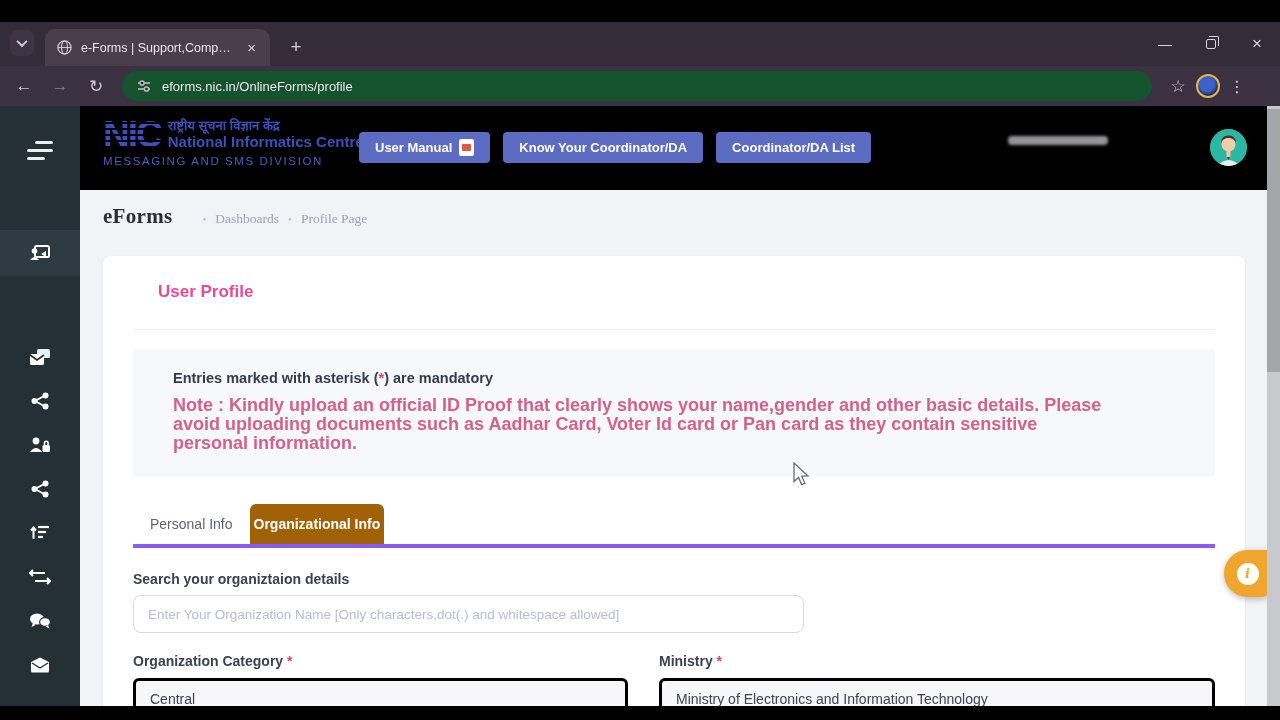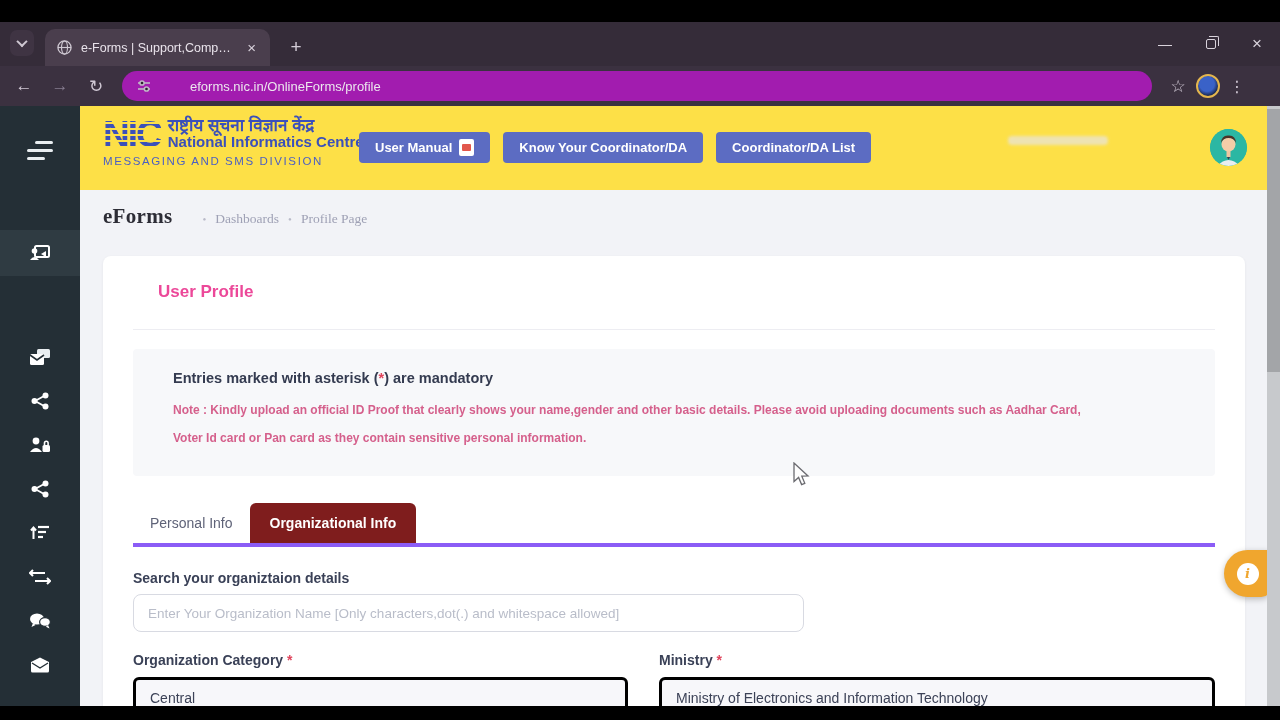--- a/index.html
+++ b/index.html
@@ -17,21 +17,21 @@
   .tab-title { margin-left:9px; font-size:12.5px; color:#e9e3eb; white-space:nowrap; overflow:hidden; text-overflow:ellipsis; flex:1; }
   .tab-close { margin-left:6px; color:#d8d1db; font-size:15px; line-height:1; padding:1px 4px; border-radius:4px; }
   .new-tab { position:absolute; left:283px; top:12px; width:26px; height:26px; color:#d3ccd7; font-size:19px; text-align:center; line-height:25px; border-radius:50%; }
   .win-controls { position:absolute; right:0; top:0; height:44px; display:flex; align-items:center; }
   .win-btn { width:46px; height:44px; display:flex; align-items:center; justify-content:center; color:#d9d3dc; font-size:14px; }
   .restore-box { width:10px; height:10px; border:1.5px solid #d9d3dc; border-radius:2px; position:relative; }
   .restore-box::before { content:""; position:absolute; left:2px; top:-4px; width:9px; height:9px; border:1.5px solid #d9d3dc; border-left:none; border-bottom:none; border-radius:0 2px 0 0; }
   .toolbar { position:absolute; left:0; top:66px; width:1280px; height:40px; background:#3b3140; display:flex; align-items:center; }
   .nav-ico { width:36px; text-align:center; font-size:17px; color:#d0c8d4; }
   .nav-ico.dim { color:#877d90; }
-  .url-pill { margin-left:8px; width:1030px; height:30px; background:#a21caf; border-radius:15px; display:flex; align-items:center; padding:0 14px;gap:28px; }
+  .url-pill { margin-left:8px; width:1030px; height:30px; background:#14532d; border-radius:15px; display:flex; align-items:center; padding:0 14px; }
   .url-text { margin-left:10px; font-size:13px; color:#ece7ee; }
   .toolbar-right { display:flex; align-items:center; margin-left:12px; gap:4px; }
   .star { font-size:17px; color:#d0c8d4; width:28px; text-align:center; }
   .chrome-avatar { width:24px; height:24px; border-radius:50%; background:radial-gradient(circle at 45% 40%, #3a62c8 0 45%, #1c2c58 70%); border:2px solid #e4b64e; }
   .dots { font-size:16px; color:#d0c8d4; width:26px; text-align:center; }
 
   
   .app { position:absolute; left:0; top:106px; width:1280px; height:600px; display:flex; }
   .sidebar { width:80px; height:600px; background:#242f36; flex:0 0 80px; position:relative; }
   .hamburger { position:absolute; left:27px; top:35px; width:26px; display:flex; flex-direction:column; gap:5px; }
@@ -39,28 +39,28 @@
   .hamburger i:nth-child(1){ width:18px; align-self:flex-end; }
   .hamburger i:nth-child(2){ width:26px; }
   .hamburger i:nth-child(3){ width:18px; align-self:flex-start; }
   .side-item { position:absolute; left:0; width:80px; height:46px; display:flex; align-items:center; justify-content:center; }
   .side-item.active { background:#2f3b42; }
   .side-item svg { display:block; }
 
   .main { position:relative; flex:1; height:600px; background:#f2f3f7; overflow:hidden; }
 
   
-  .site-header { position:absolute; left:0; top:0; width:100%; height:84px; background:#fde047; }
+  .site-header { position:absolute; left:0; top:0; width:100%; height:84px; background:#000000; }
   .logo-wrap { position:absolute; left:23px; top:12px; }
   .logo-row { display:flex; align-items:flex-start; }
   .nic-mark { font-size:37px; line-height:34px; font-weight:800; letter-spacing:-2px; color:#3b50ba;
     background-image:repeating-linear-gradient(180deg,#3b50ba 0 4px,rgba(255,255,255,0) 4px 6px);
     -webkit-background-clip:text; background-clip:text; -webkit-text-fill-color:transparent; }
   .logo-texts { margin-left:7px; }
-  .logo-hindi { font-size:17px; font-weight:700; color:#3b50ba; line-height:15px; }
+  .logo-hindi { font-size:13px; font-weight:700; color:#3b50ba; line-height:15px; }
   .logo-eng { font-size:15px; font-weight:700; color:#3b50ba; line-height:17px; }
   .logo-division { margin-top:3px; font-size:11.5px; letter-spacing:1.6px; color:#4a5fc4; }
   .hdr-buttons { position:absolute; left:279px; top:26px; display:flex; gap:13px; }
   .hdr-btn { height:31px; background:#5c6cc2; color:#fff; font-size:13px; font-weight:600; border:none; border-radius:4px; padding:0 16px; display:flex; align-items:center; gap:7px; }
   .pdf-ico { width:15px; height:17px; background:#fff; border-radius:2px; position:relative; }
   .pdf-ico::after { content:""; position:absolute; left:3px; top:5px; width:9px; height:7px; background:#e2574c; border-radius:1px; }
   .greeting-redacted { position:absolute; left:928px; top:30px; width:100px; height:9px; border-radius:4px; background:#e7e5ec; opacity:.65; filter:blur(1.5px); }
   .teal-avatar { position:absolute; left:1130px; top:23px; width:37px; height:37px; border-radius:50%; background:#2bb7a3; overflow:hidden; }
 
   
@@ -70,24 +70,24 @@
   .crumb-dot { color:#b9bac8; font-size:11px; }
   .crumb-link { font-size:13.5px; color:#9fa1b5; }
 
   
   .card { position:absolute; left:23px; top:150px; width:1142px; height:460px; background:#fff; border-radius:8px; box-shadow:0 1px 3px rgba(40,40,60,.07); padding:26px 30px 0 30px; overflow:hidden; }
   .card-title { margin-left:25px; font-size:17px; font-weight:700; color:#ec4899; }
   .card-divider { margin-top:27px; border-top:1px solid #ededf2; }
   .info-box { margin-top:19px; background:#f7f8fa; border-radius:4px; padding:21px 40px 24px 40px; }
   .mandatory-line { font-size:14.5px; font-weight:600; color:#343b50; }
   .red { color:#e0445c; }
-  .note-text { margin-top:10px; font-size:12px; font-weight:600; color:#d5608c; line-height:28px; max-width:940px; }
+  .note-text { margin-top:10px; font-size:18px; font-weight:600; color:#d5608c; line-height:19px; max-width:940px; }
   .tabs-row { margin-top:27px; display:flex; align-items:flex-end; border-bottom:4px solid #8b5cf6; }
   .tab-item { padding:12px 17px; font-size:14px; color:#5f6378; }
-  .tab-item.active { background:#7f1d1d; color:#fff; border-radius:6px 6px 0 0; padding:12px 20px; font-weight:600; }
+  .tab-item.active { background:#a16207; color:#fff; border-radius:6px 6px 0 0; padding:12px 4px; font-weight:600; }
   .field-label { margin-top:23px; font-size:14px; font-weight:600; color:#3a4157; }
   .search-input { margin-top:8px; width:671px; height:38px; border:1px solid #d8dae2; border-radius:8px; background:#fff; padding:0 14px; font-size:13.5px; color:#3c4257; font-family:"Liberation Sans",sans-serif; }
   .search-input::placeholder { color:#b9bdc9; }
   .two-col { margin-top:20px; display:flex; }
   .col-left { width:495px; }
   .col-gap { width:31px; }
   .col-right { flex:1; }
   .select-box { margin-top:9px; height:46px; background:#f7f7fa; border:3px solid #000000; border-radius:6px; font-size:14px; color:#3c4257; line-height:36px; padding:0 14px; white-space:nowrap; overflow:hidden; }
 
   

